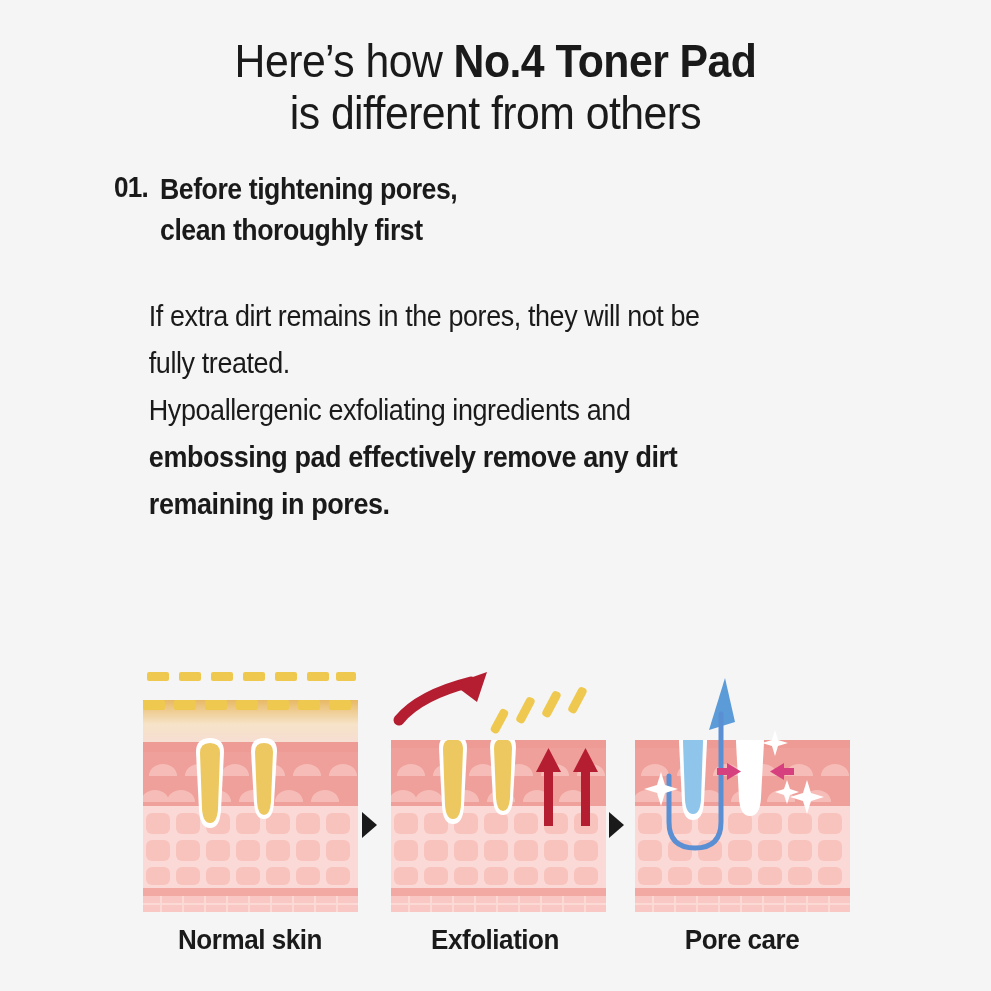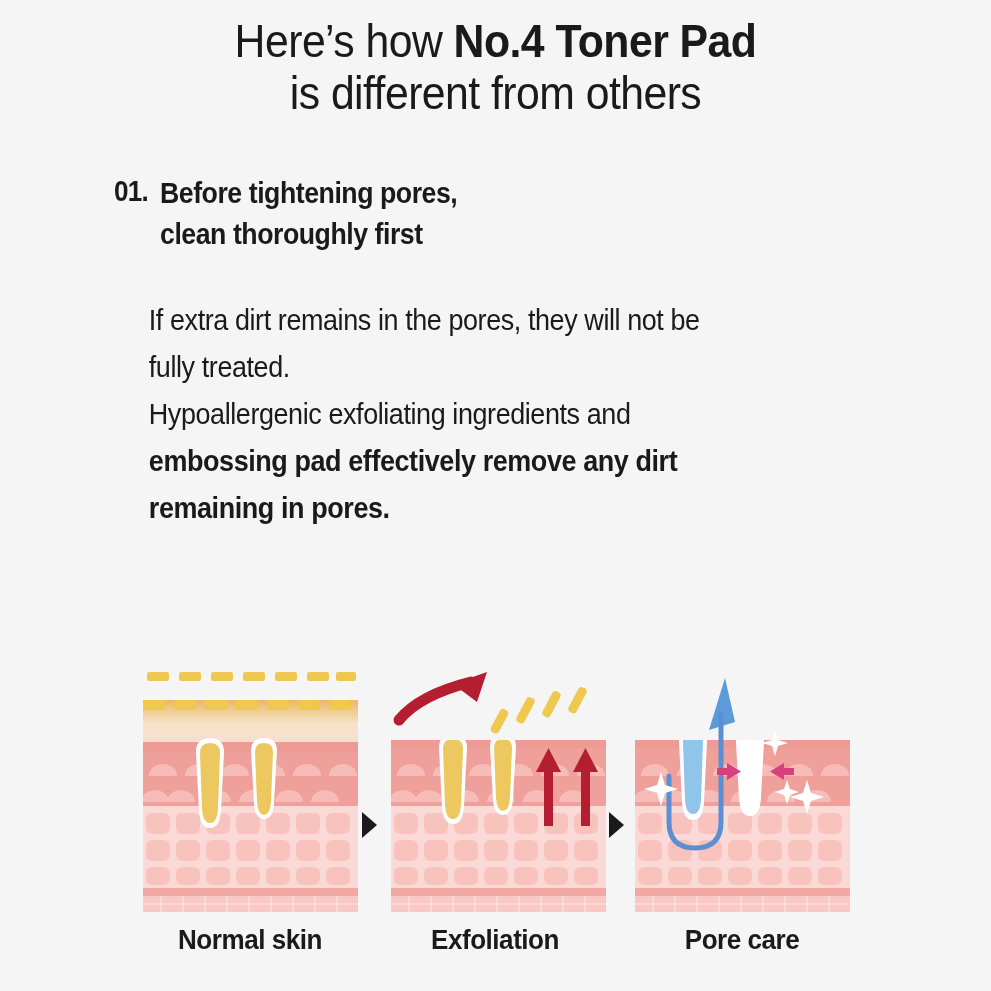--- a/index.html
+++ b/index.html
@@ -8,35 +8,35 @@
     background:#f5f5f5;
     font-family:"Liberation Sans", sans-serif;
     color:#1a1a1a;
     position:relative;
     overflow:hidden;
   }
 
   
   .title-block {
     text-align:center;
-    padding-top:16px;
+    padding-top:36px;
     line-height:1.12;
   }
   .title-line {
     font-size:46px;
     font-weight:400;
     letter-spacing:-0.6px;
     transform:scaleX(0.93);
     transform-origin:center;
   }
   .title-line .strong { font-weight:700; }
 
   
   .heading-block {
-    margin-top:54px;
+    margin-top:30px;
     padding-left:114px;
     display:flex;
     align-items:flex-start;
   }
   .heading-num {
     font-size:29px;
     font-weight:700;
     letter-spacing:-0.8px;
     transform:scaleX(0.9);
     transform-origin:left center;

